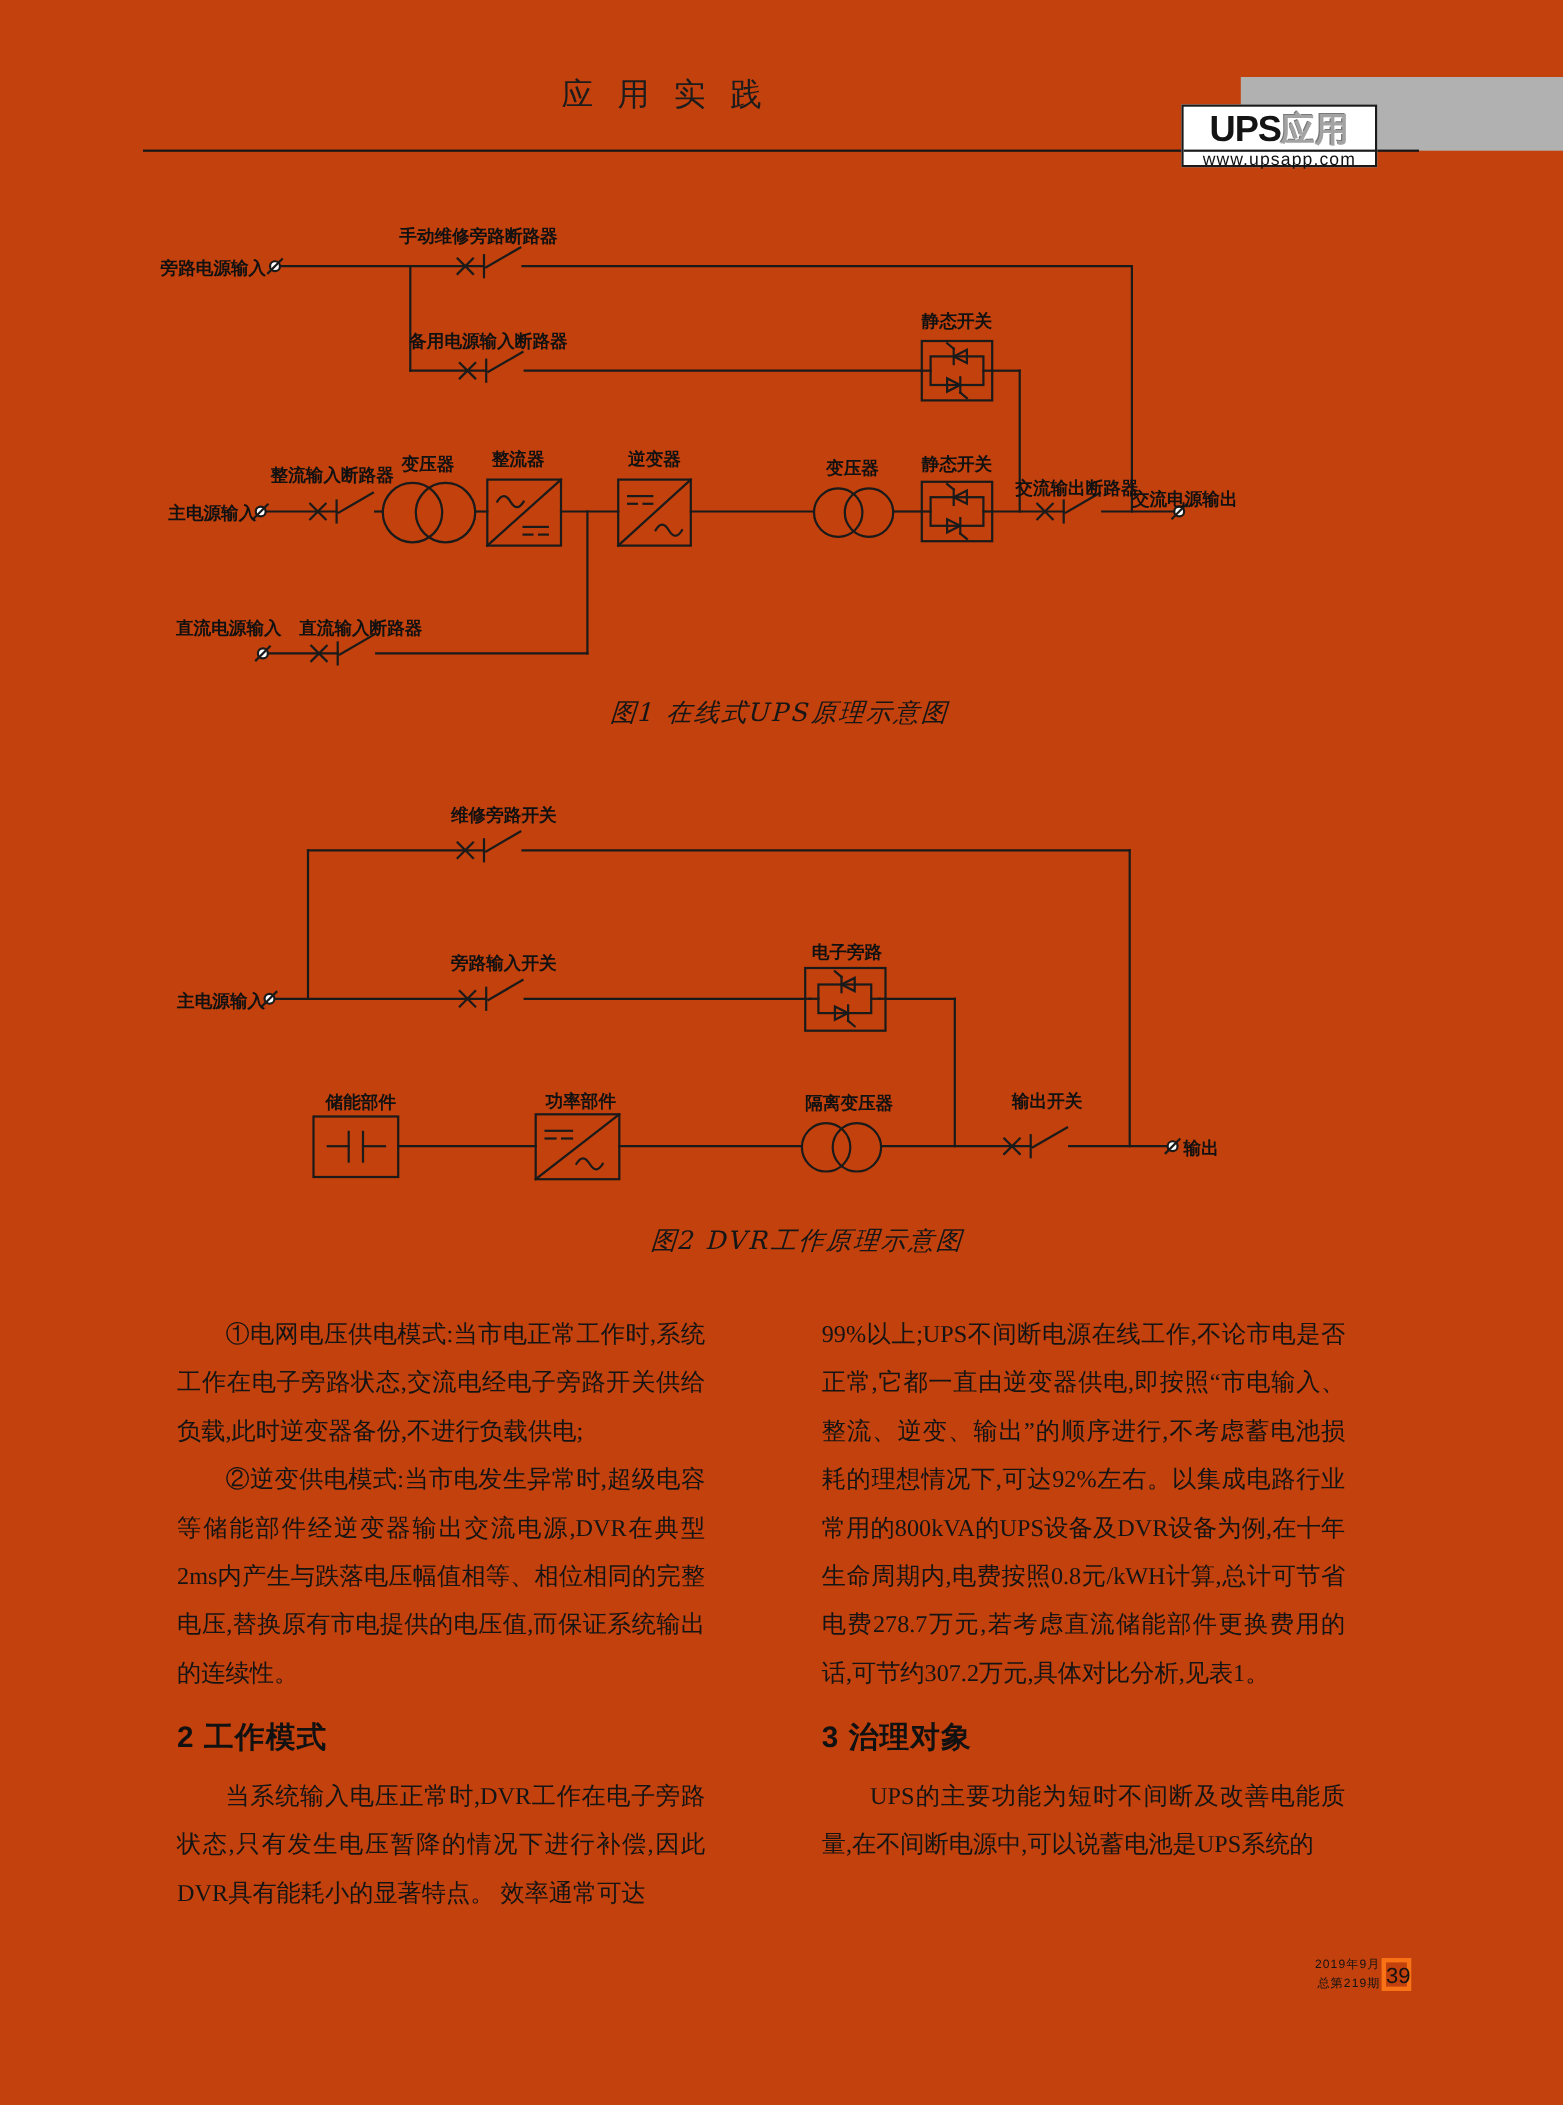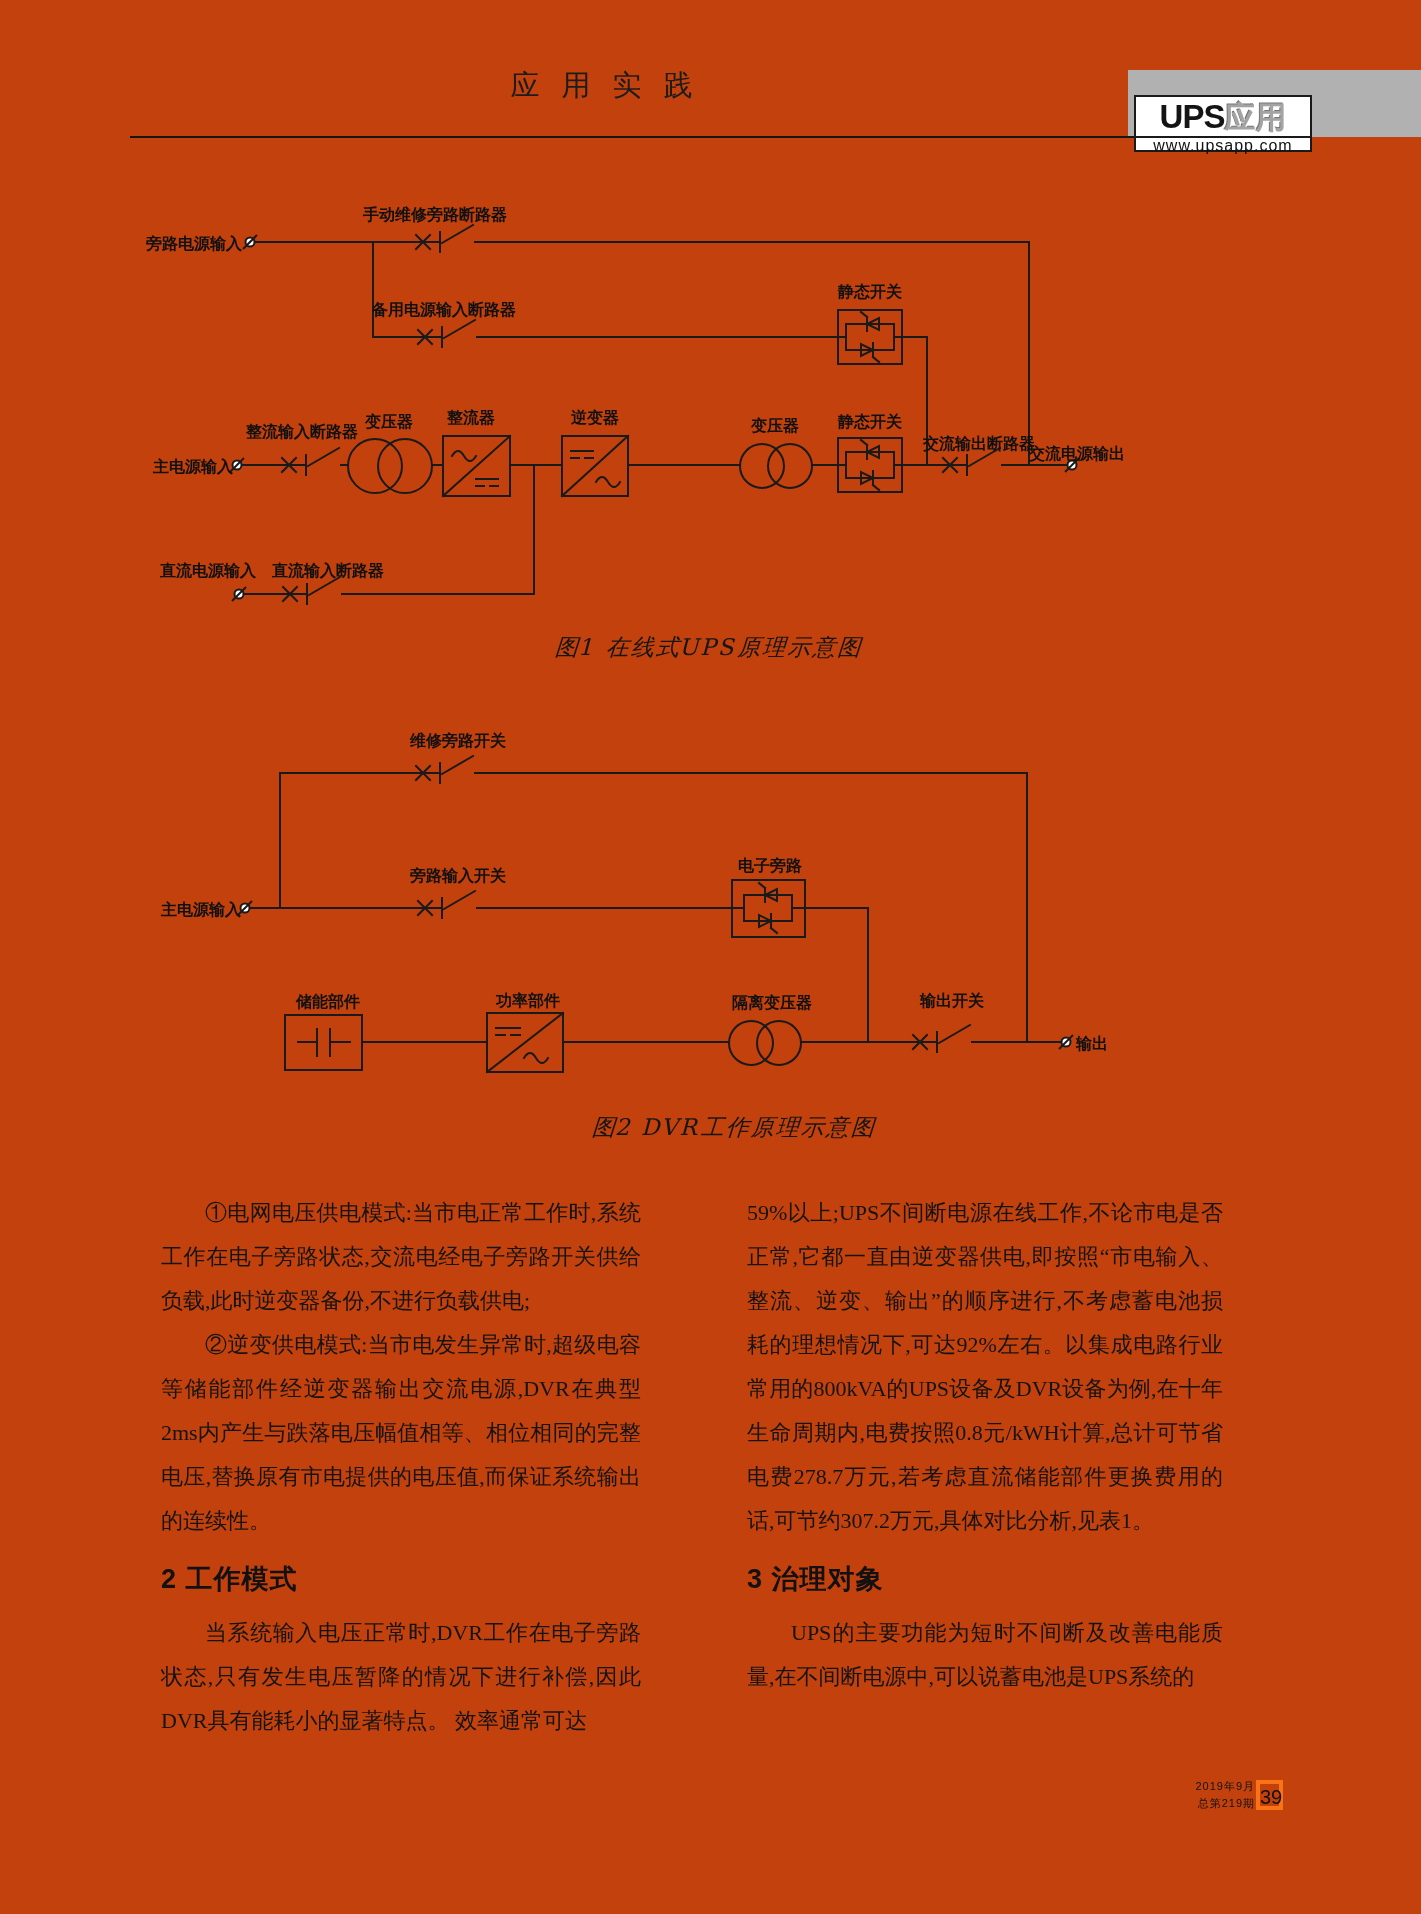--- a/index.html
+++ b/index.html
@@ -10,21 +10,21 @@
   }
   
   .page-title {
     position:absolute; left:0; top:66px; width:1210px; text-align:center;
     font-family:"Liberation Sans","DejaVu Sans",sans-serif;
     font-size:29px; letter-spacing:7px; color:#1c1c1c;
   }
   .gray-band { position:absolute; left:1128px; top:70px; width:293px; height:67px; }
   .header-rule { position:absolute; left:130px; top:136px; width:1160px; height:2px; background:#161616; }
   .logo-box {
-    position:absolute; left:1134px; top:95px; width:178px; height:57px;
+    position:absolute; left:1074px; top:95px; width:178px; height:57px;
     background:#fff; border:2px solid #1a1a1a; box-sizing:border-box; z-index:3;
     font-family:"Liberation Sans","DejaVu Sans",sans-serif;
   }
   .logo-line1 { height:39px; border-bottom:2px solid #1a1a1a; text-align:center;
     line-height:40px; white-space:nowrap; }
   .logo-ups { font-weight:800; font-size:33px; letter-spacing:-1px; color:#141414; }
   .logo-app { font-weight:800; font-size:31px; color:#a3a3a3;
     text-shadow:1px 1px 0 #fff,-1px -1px 0 #777; }
   .logo-url { text-align:center; font-size:16px; letter-spacing:1px; color:#111;
     line-height:14px; padding-top:1px; }
@@ -258,21 +258,21 @@
   <div class="fig-cap" style="left:592px; top:1112px;">图2  DVR工作原理示意图</div>
 
   <div class="col" style="left:161px;">
     <p>①电网电压供电模式:当市电正常工作时,系统工作在电子旁路状态,交流电经电子旁路开关供给负载,此时逆变器备份,不进行负载供电;</p>
     <p>②逆变供电模式:当市电发生异常时,超级电容等储能部件经逆变器输出交流电源,DVR在典型2ms内产生与跌落电压幅值相等、相位相同的完整电压,替换原有市电提供的电压值,而保证系统输出的连续性。</p>
     <div class="sec-h">2  工作模式</div>
     <p>当系统输入电压正常时,DVR工作在电子旁路状态,只有发生电压暂降的情况下进行补偿,因此DVR具有能耗小的显著特点。 效率通常可达</p>
   </div>
 
   <div class="col" style="left:747px; width:476px;">
-    <p class="cont">59%以上;UPS不间断电源在线工作,不论市电是否正常,它都一直由逆变器供电,即按照“市电输入、整流、逆变、输出”的顺序进行,不考虑蓄电池损耗的理想情况下,可达92%左右。以集成电路行业常用的800kVA的UPS设备及DVR设备为例,在十年生命周期内,电费按照0.8元/kWH计算,总计可节省电费278.7万元,若考虑直流储能部件更换费用的话,可节约307.2万元,具体对比分析,见表1。</p>
+    <p class="cont">99%以上;UPS不间断电源在线工作,不论市电是否正常,它都一直由逆变器供电,即按照“市电输入、整流、逆变、输出”的顺序进行,不考虑蓄电池损耗的理想情况下,可达92%左右。以集成电路行业常用的800kVA的UPS设备及DVR设备为例,在十年生命周期内,电费按照0.8元/kWH计算,总计可节省电费278.7万元,若考虑直流储能部件更换费用的话,可节约307.2万元,具体对比分析,见表1。</p>
     <div class="sec-h">3  治理对象</div>
     <p>UPS的主要功能为短时不间断及改善电能质量,在不间断电源中,可以说蓄电池是UPS系统的</p>
   </div>
 
   <div class="footer">
     <div class="footer-lines">
       <div>2019年9月</div>
       <div>总第219期</div>
     </div>
     <div class="page-no">39</div>

